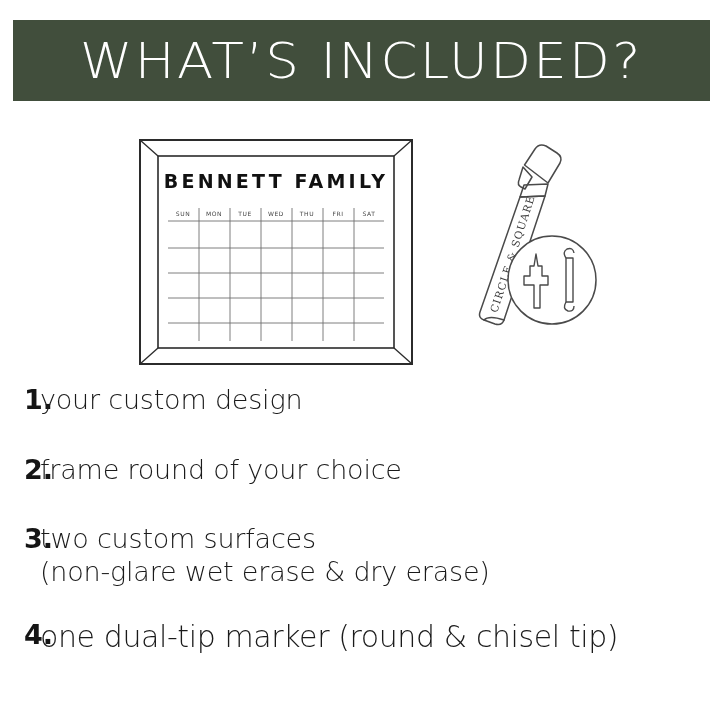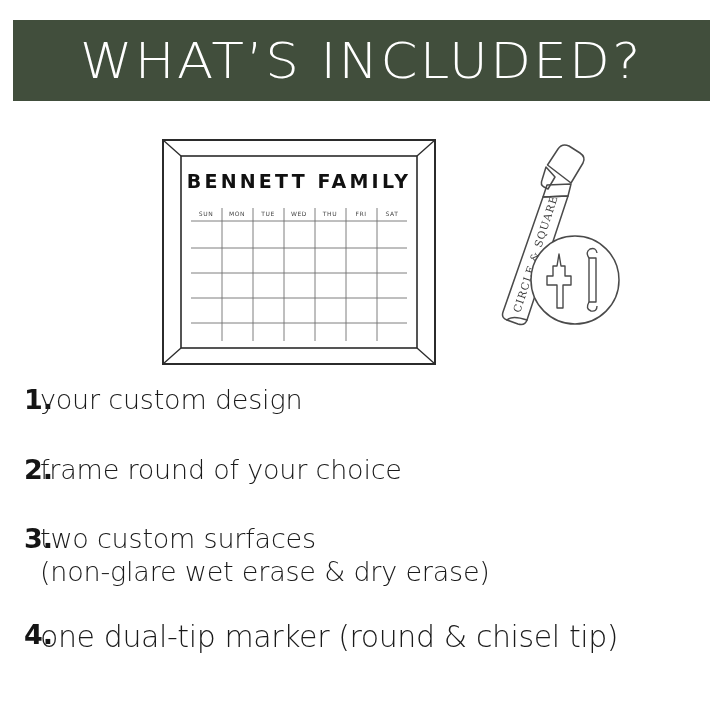--- a/index.html
+++ b/index.html
@@ -39,21 +39,20 @@
     transform: scaleX(1.06);
   }
 
   
   #illustration-area {
     position: absolute;
     left: 0;
     top: 110px;
     width: 572px;
     height: 265px;
-    margin-left: 23px;
   }
   #whiteboard-illustration {
     position: absolute;
     left: 138px;
     top: 28px;
   }
   #marker-illustration {
     position: absolute;
     left: 462px;
     top: 30px;

